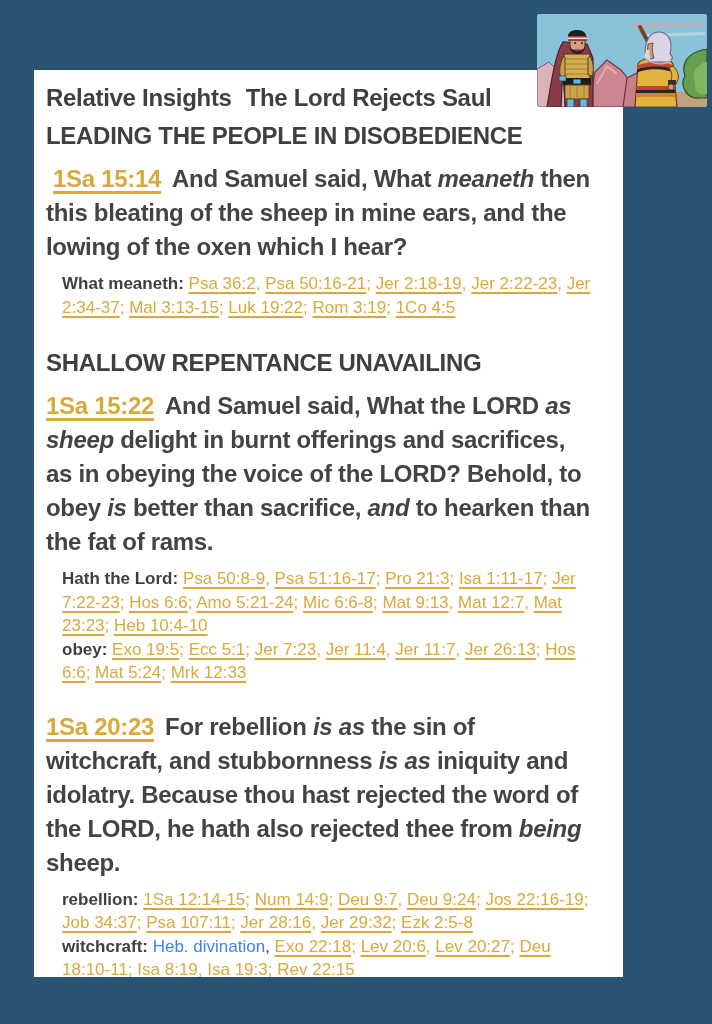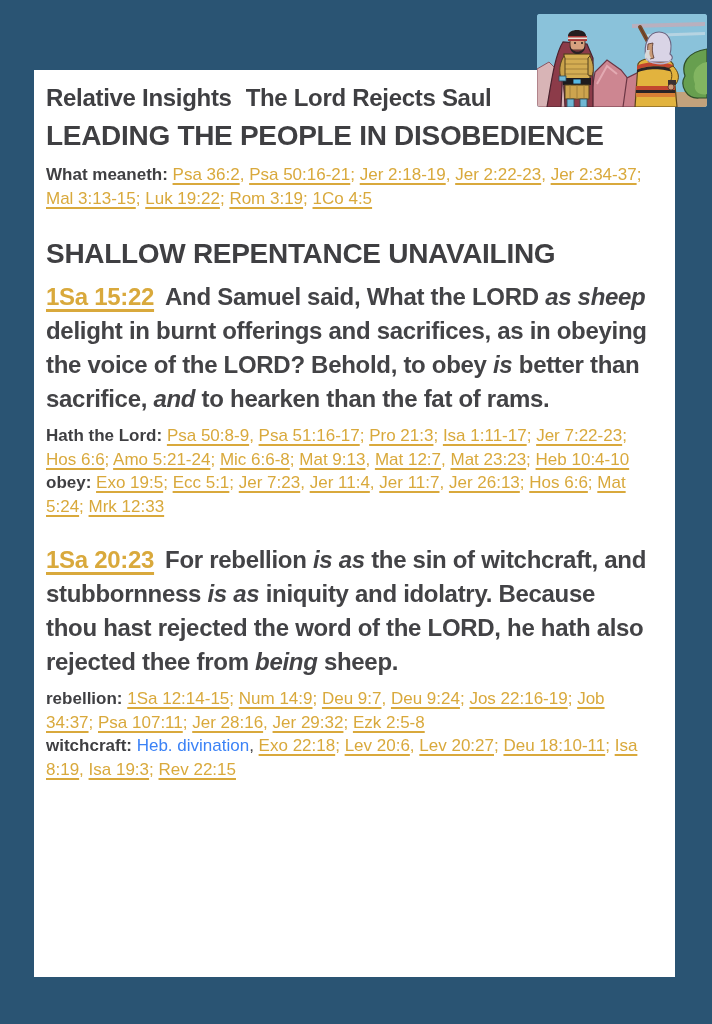--- a/index.html
+++ b/index.html
@@ -3,45 +3,45 @@
 <meta charset="utf-8">
 <style>
   html,body{margin:0;padding:0;}
   body{
     width:712px;height:1024px;position:relative;
     background:#2a5473;
     font-family:"Liberation Sans","DejaVu Sans",sans-serif;
     overflow:hidden;
   }
   .card{
-    position:absolute;left:34px;top:70px;width:641px;height:907px;
+    position:absolute;left:34px;top:70px;width:589px;height:907px;
     background:#ffffff;box-sizing:border-box;
     padding:9px 26px 0 12px;overflow:hidden;
   }
   .titleline{
     font-size:24px;font-weight:700;color:#3f3f42;
     line-height:38px;letter-spacing:-0.3px;white-space:nowrap;
   }
   .title-right{margin-left:14px;}
   .heading{
-    font-size:28px;font-weight:700;color:#3f3f42;
+    font-size:24px;font-weight:700;color:#3f3f42;
     line-height:38px;letter-spacing:-0.3px;
   }
   .verse{
     font-size:24px;font-weight:700;color:#434346;
     line-height:34px;margin-top:7px;letter-spacing:-0.3px;
   }
   .verse.indent{text-indent:7px;}
   .vref{
     color:#d9a93c;font-weight:700;cursor:pointer;
     text-decoration:underline;text-decoration-thickness:2.5px;
     text-underline-offset:4px;margin-right:11px;
   }
   .it{font-style:italic;}
-  .refs{margin-top:8px;}
+  .refs{margin-top:8px;margin-left:16px;}
   .refline{font-size:17px;line-height:23.5px;color:#3f3f42;}
   .rlabel{font-weight:700;color:#3f3f42;}
   .rlink{
     color:#d9a93c;font-weight:400;cursor:pointer;
     text-decoration:underline;text-decoration-thickness:1.5px;
     text-underline-offset:2.5px;
   }
   .rsep{color:#d9a93c;}
   .rsep.dark{color:#434346;}
   .rplain{color:#3b82f6;}
@@ -56,20 +56,21 @@
 </head>
 <body>
 
 <div class="card">
   <div class="titleline">
     <span>Relative Insights</span><span class="title-right">The Lord Rejects Saul</span>
   </div>
   <div>
       <div class="section">
         <div class="heading">LEADING THE PEOPLE IN DISOBEDIENCE</div>
+        <div class="verse indent"><a class="vref" href="#">1Sa 15:14</a><span>And Samuel said, What </span><span class="it">meaneth</span><span> then this bleating of the sheep in mine ears, and the lowing of the oxen which I hear?</span></div>
         <div class="refs">
           <div class="refline"><span class="rlabel">What meaneth: </span><a class="rlink" href="#">Psa 36:2</a><span class="rsep">, </span><a class="rlink" href="#">Psa 50:16-21</a><span class="rsep">; </span><a class="rlink" href="#">Jer 2:18-19</a><span class="rsep">, </span><a class="rlink" href="#">Jer 2:22-23</a><span class="rsep">, </span><a class="rlink" href="#">Jer 2:34-37</a><span class="rsep">; </span><a class="rlink" href="#">Mal 3:13-15</a><span class="rsep">; </span><a class="rlink" href="#">Luk 19:22</a><span class="rsep">; </span><a class="rlink" href="#">Rom 3:19</a><span class="rsep">; </span><a class="rlink" href="#">1Co 4:5</a></div>
         </div>
       </div>
       <div class="section">
         <div class="heading">SHALLOW REPENTANCE UNAVAILING</div>
         <div class="verse"><a class="vref" href="#">1Sa 15:22</a><span>And Samuel said, What the LORD </span><span class="it">as sheep</span><span> delight in burnt offerings and sacrifices, as in obeying the voice of the LORD? Behold, to obey </span><span class="it">is</span><span> better than sacrifice, </span><span class="it">and</span><span> to hearken than the fat of rams.</span></div>
         <div class="refs">
           <div class="refline"><span class="rlabel">Hath the Lord: </span><a class="rlink" href="#">Psa 50:8-9</a><span class="rsep">, </span><a class="rlink" href="#">Psa 51:16-17</a><span class="rsep">; </span><a class="rlink" href="#">Pro 21:3</a><span class="rsep">; </span><a class="rlink" href="#">Isa 1:11-17</a><span class="rsep">; </span><a class="rlink" href="#">Jer 7:22-23</a><span class="rsep">; </span><a class="rlink" href="#">Hos 6:6</a><span class="rsep">; </span><a class="rlink" href="#">Amo 5:21-24</a><span class="rsep">; </span><a class="rlink" href="#">Mic 6:6-8</a><span class="rsep">; </span><a class="rlink" href="#">Mat 9:13</a><span class="rsep">, </span><a class="rlink" href="#">Mat 12:7</a><span class="rsep">, </span><a class="rlink" href="#">Mat 23:23</a><span class="rsep">; </span><a class="rlink" href="#">Heb 10:4-10</a></div>
           <div class="refline"><span class="rlabel">obey: </span><a class="rlink" href="#">Exo 19:5</a><span class="rsep">; </span><a class="rlink" href="#">Ecc 5:1</a><span class="rsep">; </span><a class="rlink" href="#">Jer 7:23</a><span class="rsep">, </span><a class="rlink" href="#">Jer 11:4</a><span class="rsep">, </span><a class="rlink" href="#">Jer 11:7</a><span class="rsep">, </span><a class="rlink" href="#">Jer 26:13</a><span class="rsep">; </span><a class="rlink" href="#">Hos 6:6</a><span class="rsep">; </span><a class="rlink" href="#">Mat 5:24</a><span class="rsep">; </span><a class="rlink" href="#">Mrk 12:33</a></div>

